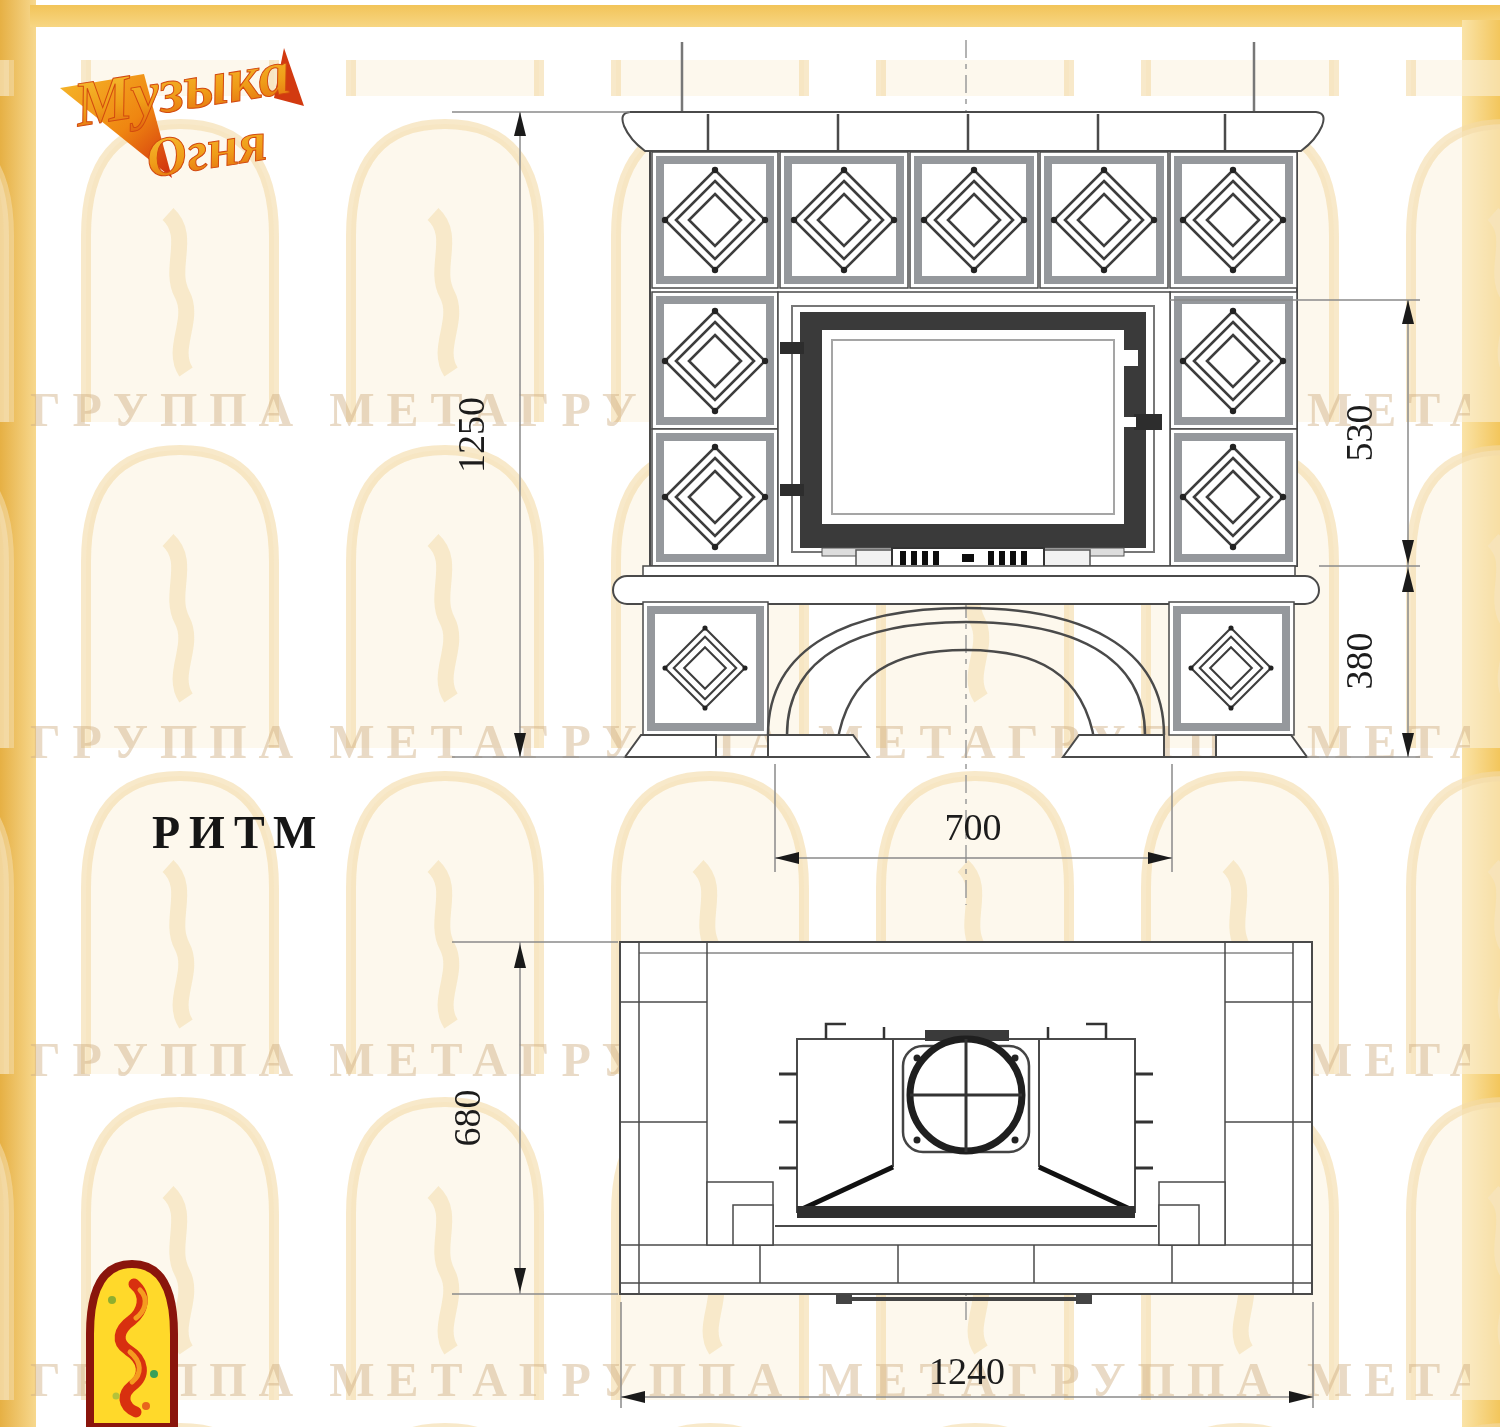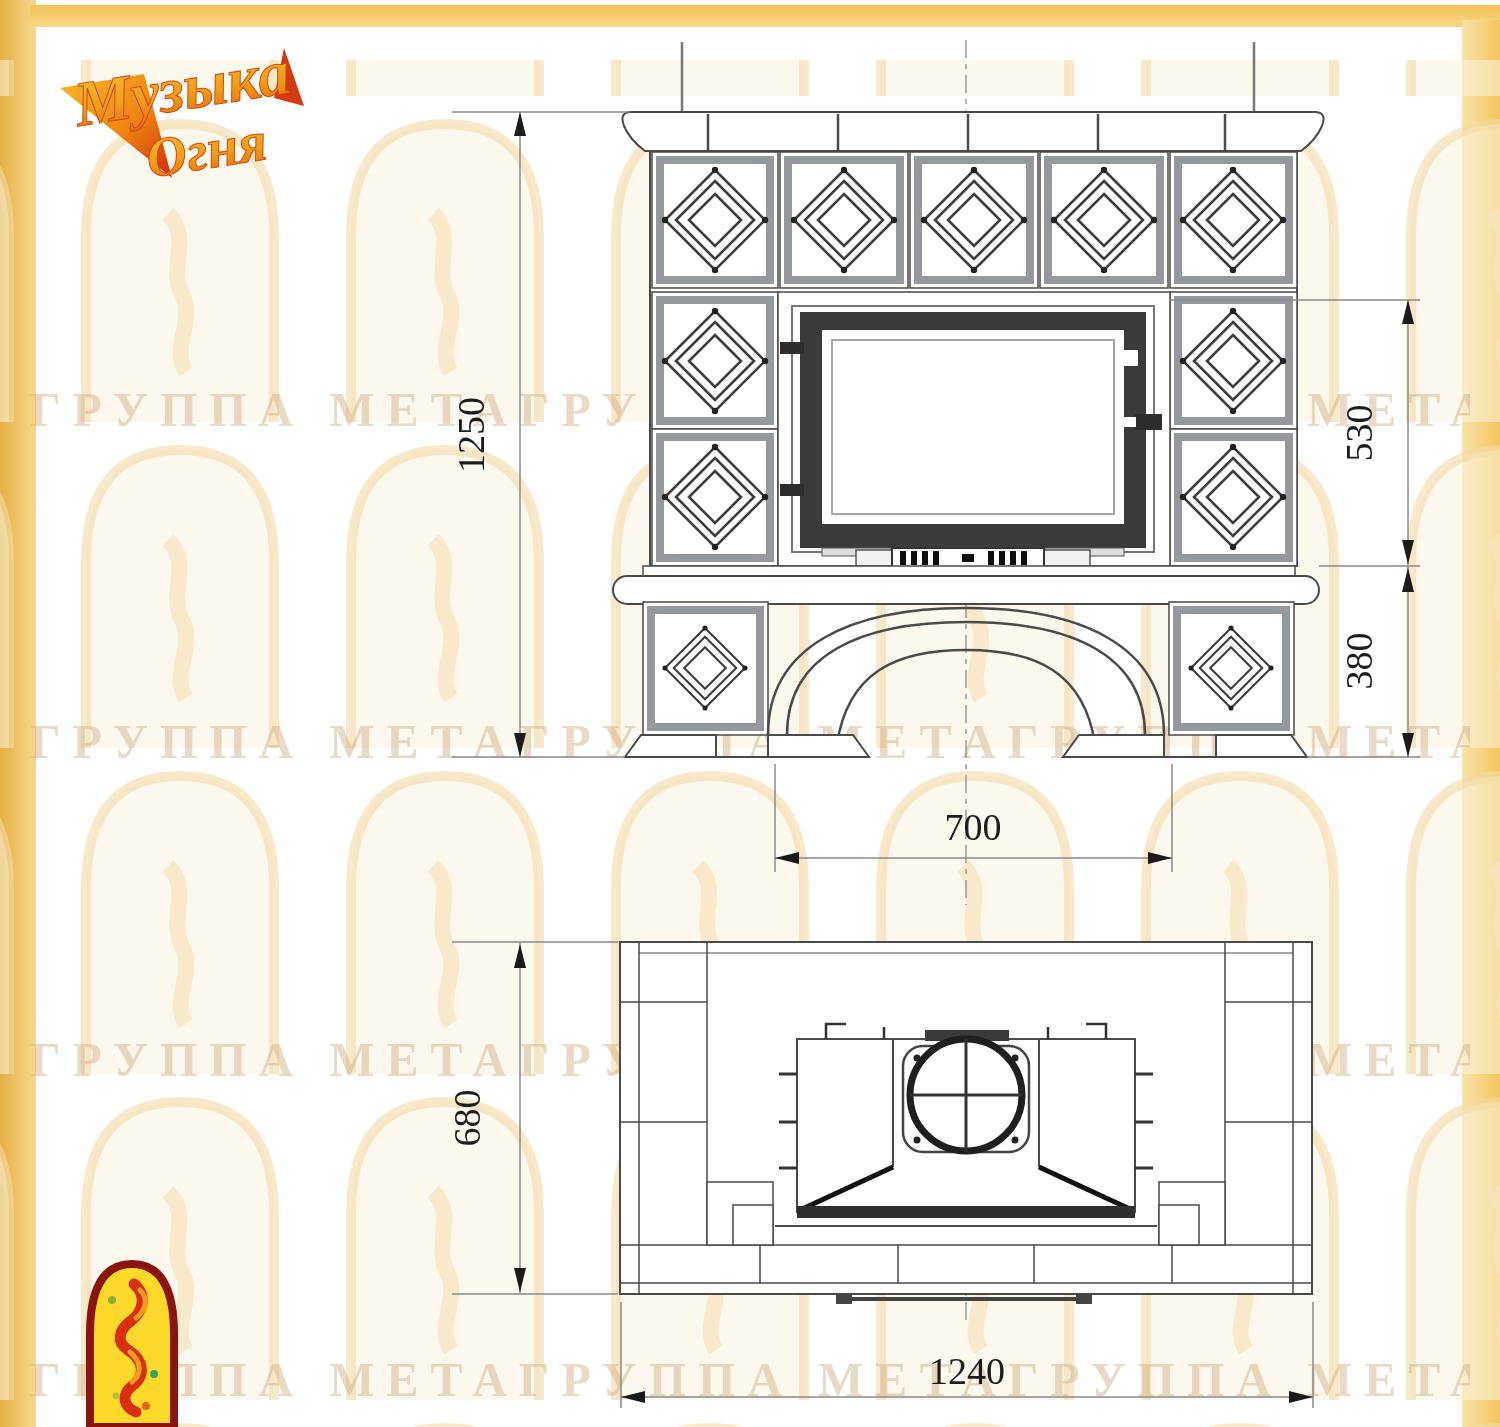--- a/index.html
+++ b/index.html
@@ -305,20 +305,21 @@
           <stop offset="0.55" stop-color="#ef8611"></stop>
           <stop offset="1" stop-color="#cf2a0e"></stop>
       </linearGradient>
     </defs>
     <polygon points="38,78 150,168 122,64" fill="url(#gradSw)"></polygon>
     <polygon points="262,38 282,96 252,88" fill="#d23a10"></polygon>
     <text class="logo1" x="52" y="98" font-size="64" transform="rotate(-9 170 80)" fill="url(#gradG)" stroke="#d2490f" stroke-width="1">Музыка</text>
     <text class="logo1" x="124" y="156" font-size="56" transform="rotate(-9 200 140)" fill="url(#gradG)" stroke="#d2490f" stroke-width="1">Огня</text>
   </svg>
 
+  <div class="model-title">РИТМ</div>
 
   <svg class="emblem-svg" width="100" height="171" viewBox="0 0 100 171">
     <path d="M8,171 V78 Q8,8 50,8 Q92,8 92,78 V171 Z" fill="#ffd92a" stroke="#8a150c" stroke-width="8"></path>
     <path d="M52,28 C66,40 60,56 50,64 C36,74 34,86 46,94 C62,104 64,120 50,130 C40,138 40,150 54,156" fill="none" stroke="#d8300f" stroke-width="11" stroke-linecap="round"></path>
     <path d="M58,34 C68,44 62,56 54,62 M48,96 C60,106 60,118 50,126" fill="none" stroke="#f59b1f" stroke-width="5" stroke-linecap="round"></path>
     <circle cx="30" cy="44" r="4" fill="#8fae2f"></circle>
       <circle cx="72" cy="118" r="4" fill="#3aa05a"></circle>
     <circle cx="64" cy="150" r="4" fill="#e8641c"></circle>
       <circle cx="34" cy="140" r="3.5" fill="#b4c23a"></circle>
   </svg>

